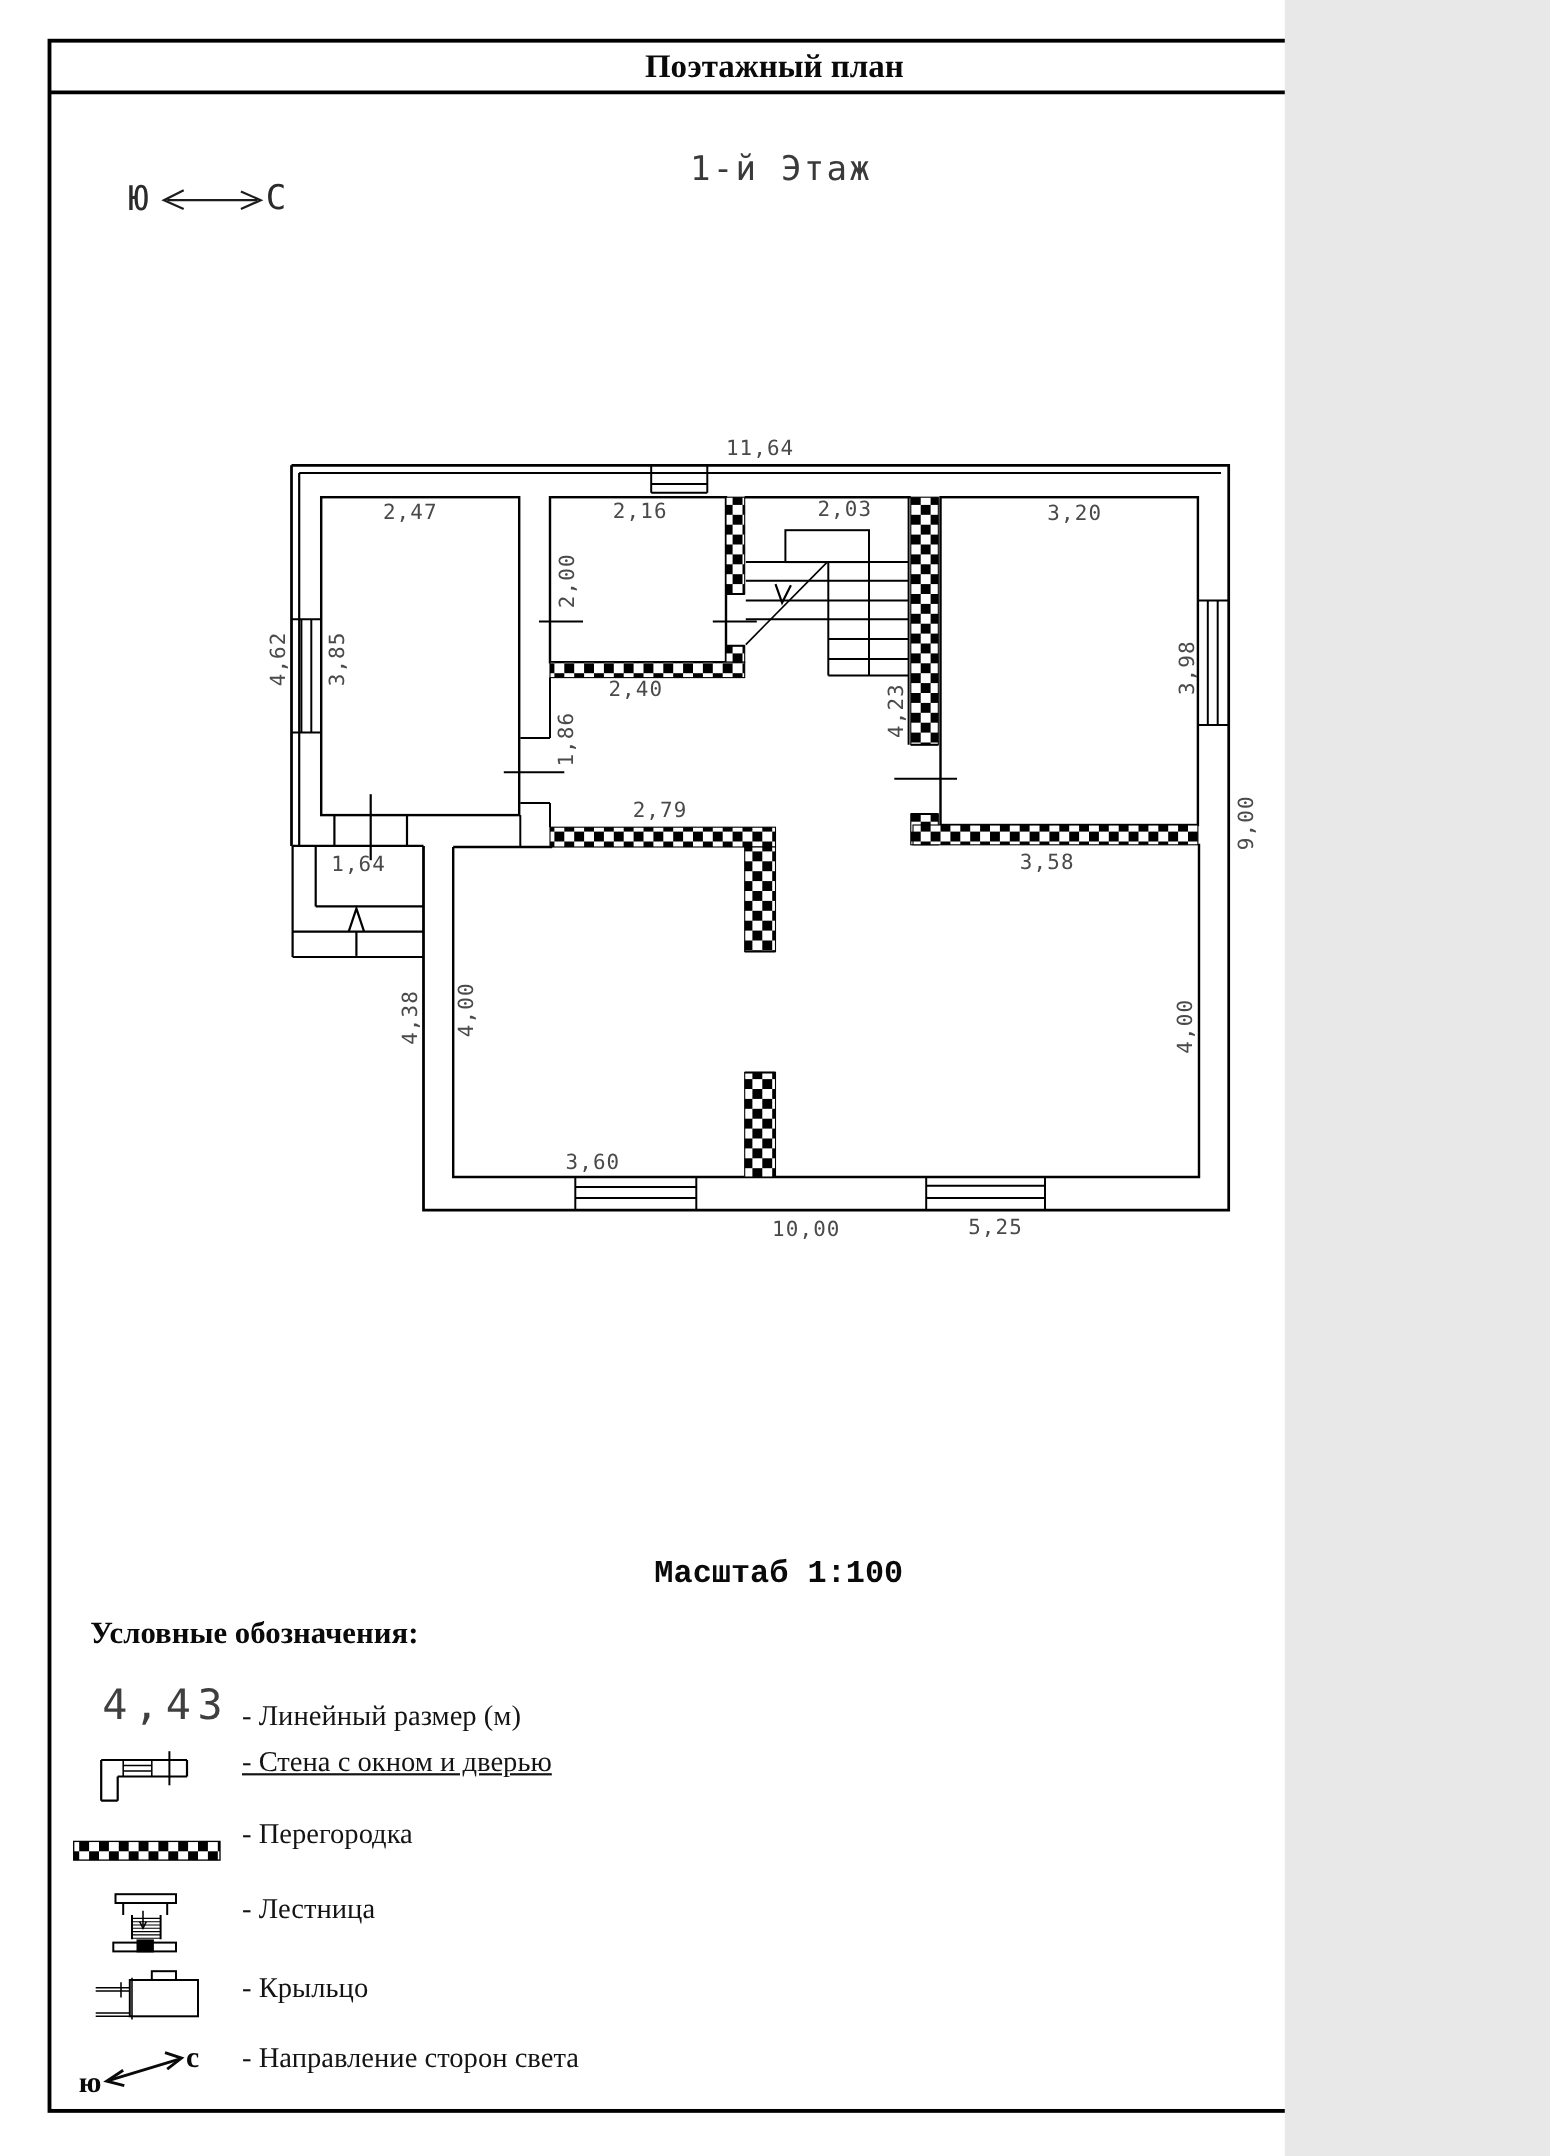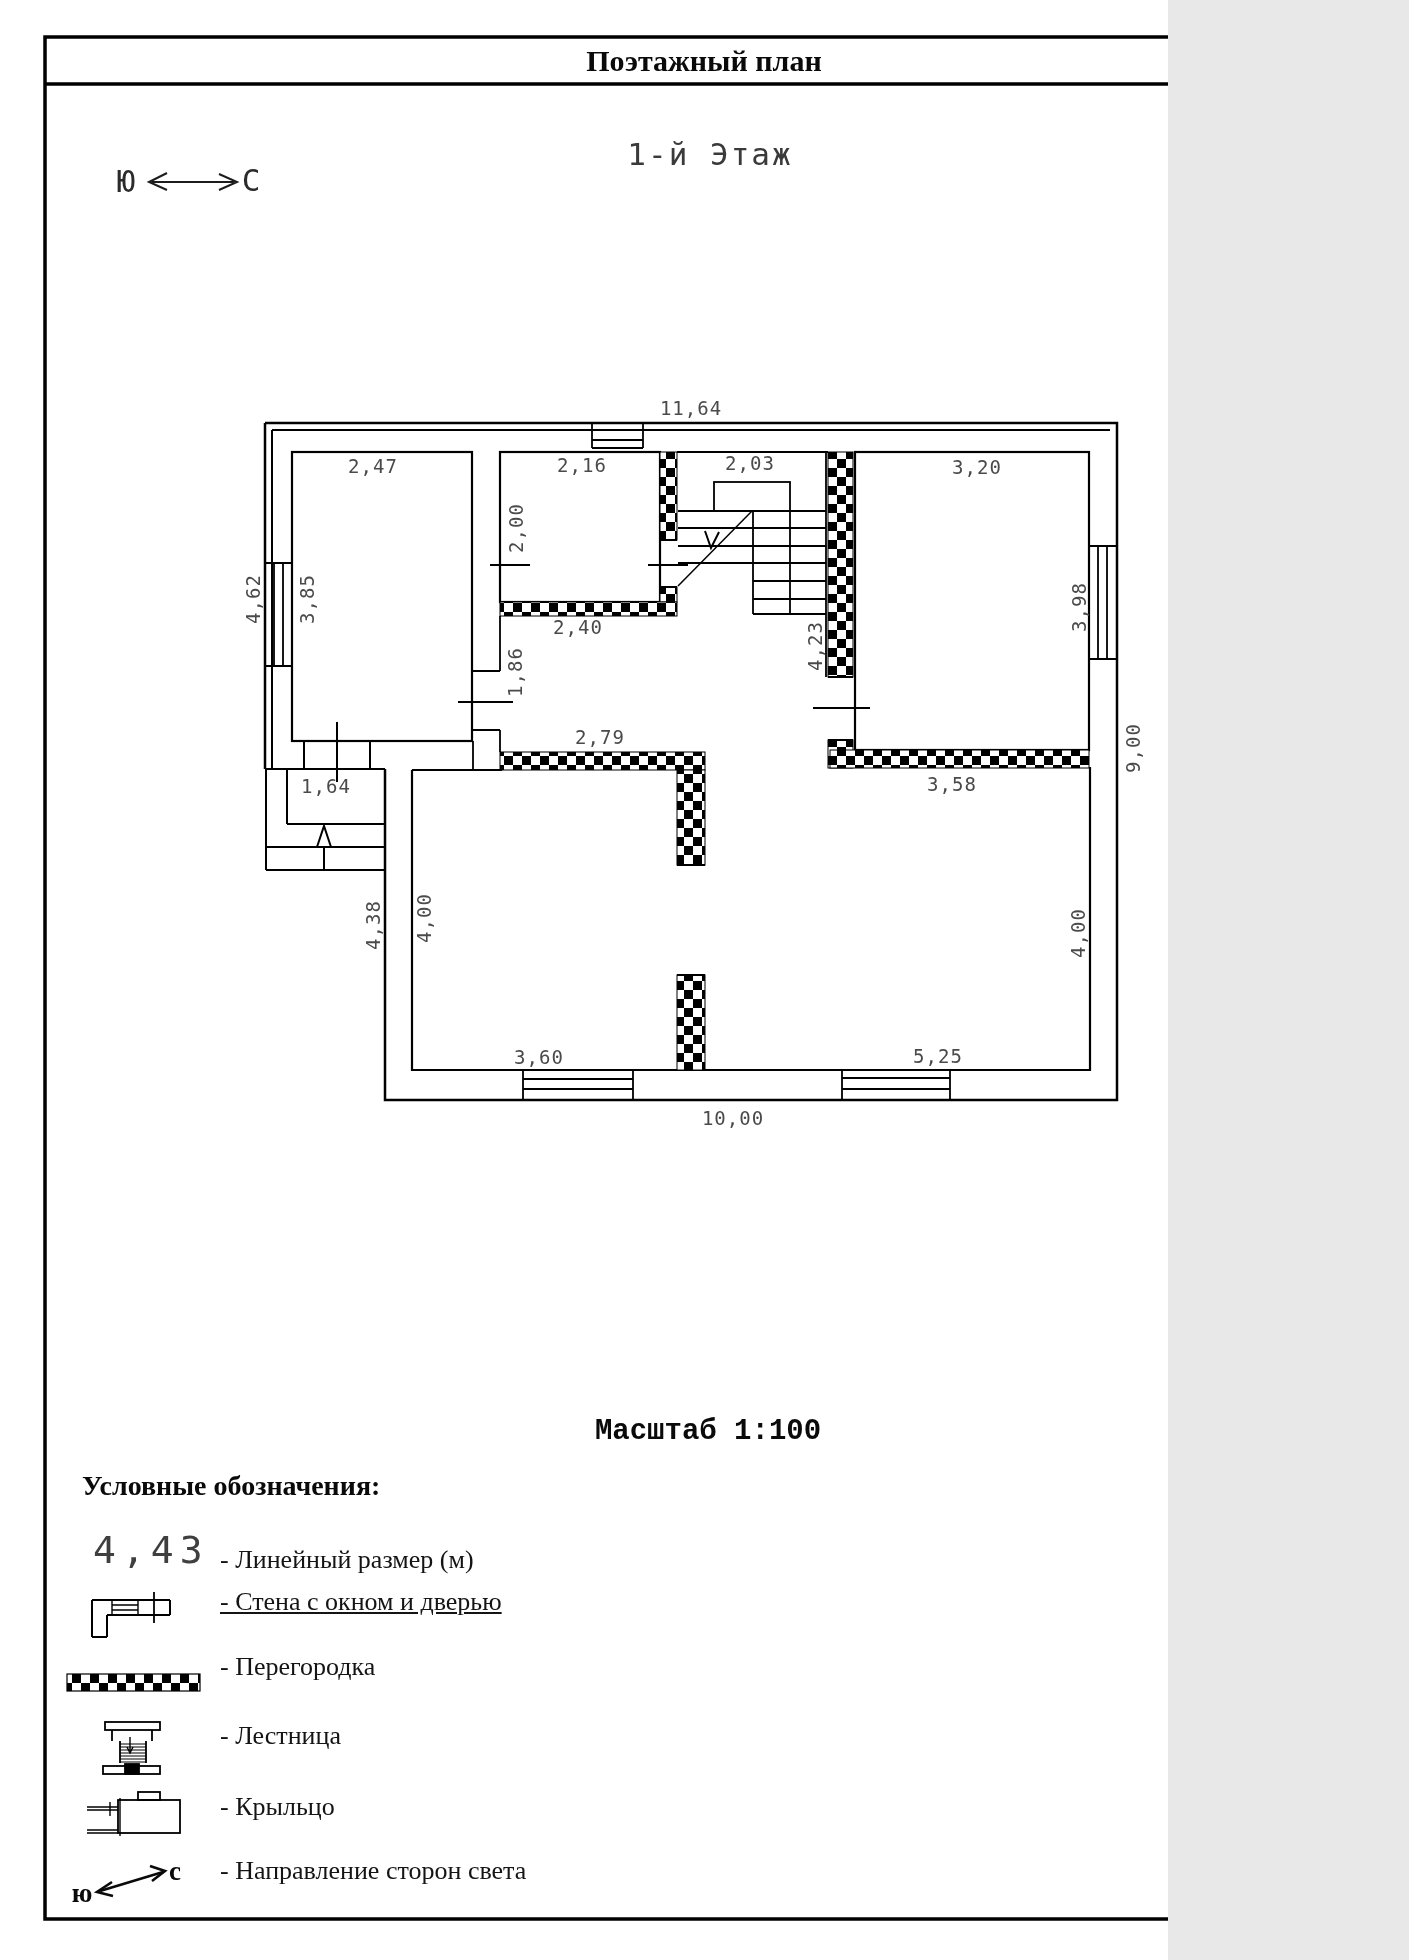--- a/index.html
+++ b/index.html
@@ -151,38 +151,38 @@
 
   <div class="txt compass-letter" style="left:126px;top:181px;">Ю</div>
   <div class="txt compass-letter" style="left:251px;top:180px;">С</div>
 
   <div class="txt floor-label" style="left:710px;top:154px;">1-й Этаж</div>
 
   <div id="dim-layer" class="layer">
       <div class="txt dim" style="left: 691px; top: 408px;">11,64</div>
       <div class="txt dim" style="left: 373px; top: 466px;">2,47</div>
       <div class="txt dim" style="left: 582px; top: 465px;">2,16</div>
-      <div class="txt dim" style="left: 750px; top: 463px;">2,03</div>
+      <div class="txt dim" style="left: 768px; top: 463px;">2,03</div>
       <div class="txt dim" style="left: 977px; top: 467px;">3,20</div>
       <div class="txt dim rot" style="left: 516px; top: 528px;">2,00</div>
       <div class="txt dim rot" style="left: 253px; top: 599px;">4,62</div>
       <div class="txt dim rot" style="left: 307px; top: 599px;">3,85</div>
       <div class="txt dim rot" style="left: 1079px; top: 607px;">3,98</div>
       <div class="txt dim" style="left: 578px; top: 627px;">2,40</div>
       <div class="txt dim rot" style="left: 515px; top: 672px;">1,86</div>
       <div class="txt dim rot" style="left: 815px; top: 646px;">4,23</div>
       <div class="txt dim rot" style="left: 1133px; top: 748px;">9,00</div>
       <div class="txt dim" style="left: 600px; top: 737px;">2,79</div>
       <div class="txt dim" style="left: 952px; top: 784px;">3,58</div>
       <div class="txt dim" style="left: 326px; top: 786px;">1,64</div>
       <div class="txt dim rot" style="left: 373px; top: 925px;">4,38</div>
       <div class="txt dim rot" style="left: 424px; top: 918px;">4,00</div>
       <div class="txt dim rot" style="left: 1078px; top: 933px;">4,00</div>
       <div class="txt dim" style="left: 539px; top: 1057px;">3,60</div>
-      <div class="txt dim" style="left: 905px; top: 1056px; margin-left: 33px;">5,25</div>
+      <div class="txt dim" style="left: 905px; top: 1116px;">5,25</div>
       <div class="txt dim" style="left: 733px; top: 1118px;">10,00</div>
     </div>
 
   <div class="txt scale-label" style="left:708px;top:1431px;">Масштаб 1:100</div>
 
   <div class="legend-heading" style="left:82px;top:1486px;">Условные обозначения:</div>
 
   <div class="legend-sample" style="left:93px;top:1550px;">4,43</div>
 
   <div class="legend-label" style="left:220px;top:1531px;margin-top:29px;">- Линейный размер (м)</div>

